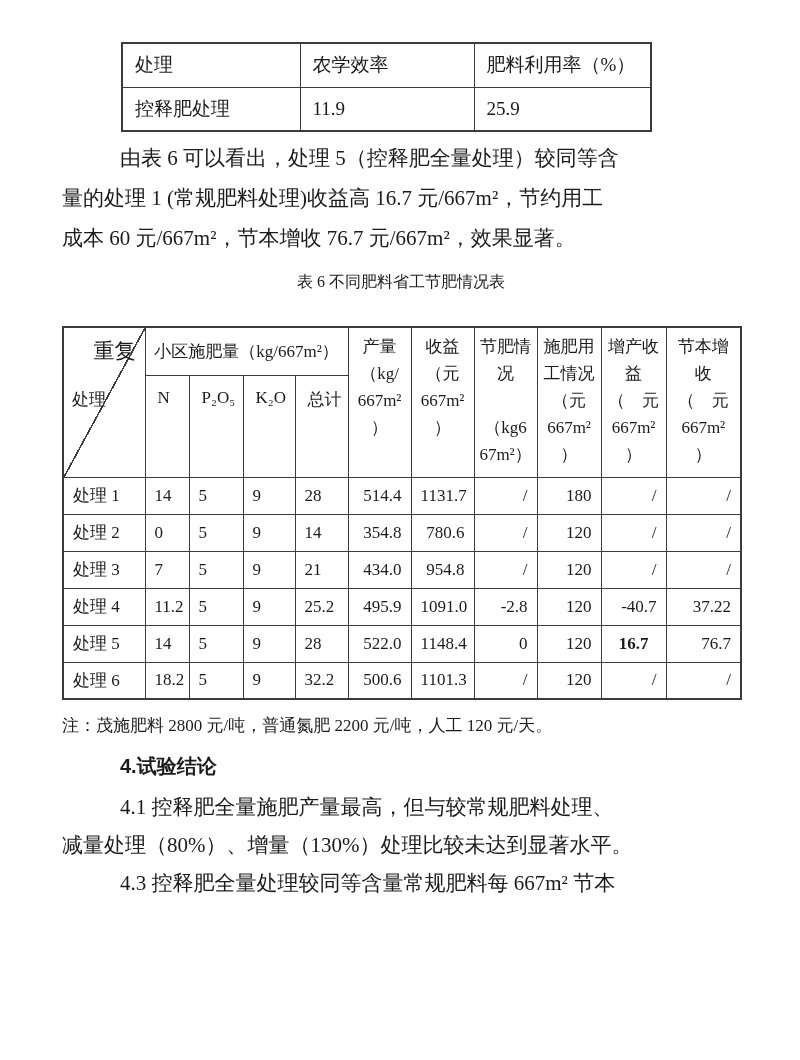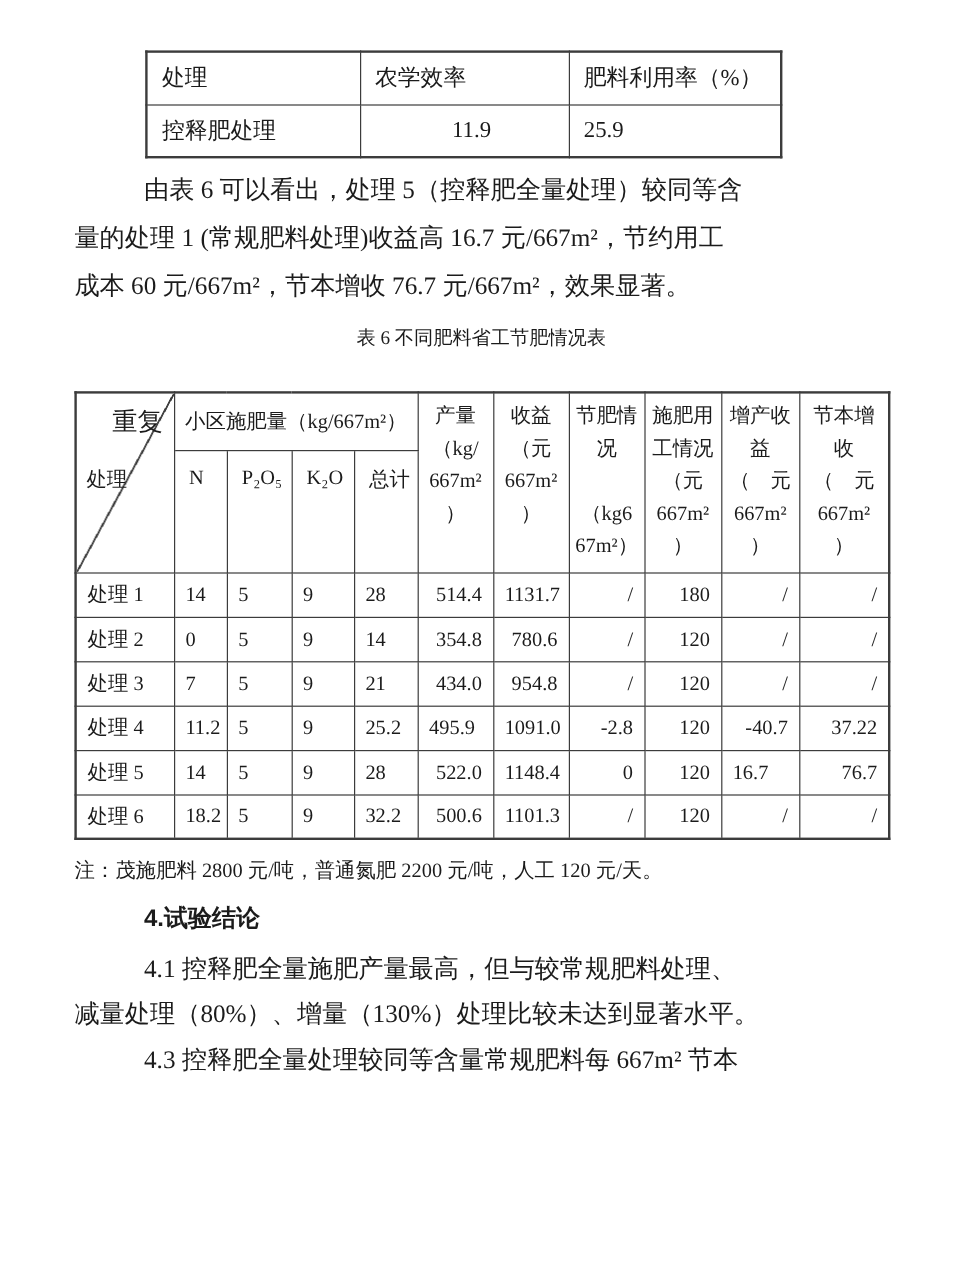--- a/index.html
+++ b/index.html
@@ -97,21 +97,21 @@
       <thead>
         <tr>
           <th>处理</th>
           <th>农学效率</th>
           <th>肥料利用率（%）</th>
         </tr>
       </thead>
       <tbody>
           <tr>
             <td style="text-align: left;">控释肥处理</td>
-            <td style="text-align: center;">11.9</td>
+            <td style="text-align: left;">11.9</td>
             <td style="text-align: left;">25.9</td>
           </tr>
         </tbody>
     </table>
 
     <div class="para">由表 6 可以看出，处理 5（控释肥全量处理）较同等含
 量的处理 1 (常规肥料处理)收益高 16.7 元/667m²，节约用工
 成本 60 元/667m²，节本增收 76.7 元/667m²，效果显著。</div>
 
     <div class="caption">表 6 不同肥料省工节肥情况表</div>
@@ -212,38 +212,38 @@
             <td style="text-align: right;">120</td>
             <td style="text-align: right;">/</td>
             <td style="text-align: right;">/</td>
           </tr>
           <tr>
             <td style="text-align: left;">处理 4</td>
             <td style="text-align: left;">11.2</td>
             <td style="text-align: left;">5</td>
             <td style="text-align: left;">9</td>
             <td style="text-align: left;">25.2</td>
-            <td style="">495.9</td>
+            <td style="text-align: right;">495.9</td>
             <td style="text-align: right;">1091.0</td>
             <td style="text-align: right;">-2.8</td>
             <td style="text-align: right;">120</td>
             <td style="text-align: right;">-40.7</td>
             <td style="text-align: right;">37.22</td>
           </tr>
           <tr>
             <td style="text-align: left;">处理 5</td>
             <td style="text-align: left;">14</td>
             <td style="text-align: left;">5</td>
             <td style="text-align: left;">9</td>
             <td style="text-align: left;">28</td>
             <td style="text-align: right;">522.0</td>
             <td style="text-align: right;">1148.4</td>
             <td style="text-align: right;">0</td>
             <td style="text-align: right;">120</td>
-            <td style="text-align: left;">16.7</td>
+            <td style="text-align: center; font-weight: bold;">16.7</td>
             <td style="text-align: right;">76.7</td>
           </tr>
           <tr>
             <td style="text-align: left;">处理 6</td>
             <td style="text-align: left;">18.2</td>
             <td style="text-align: left;">5</td>
             <td style="text-align: left;">9</td>
             <td style="text-align: left;">32.2</td>
             <td style="text-align: right;">500.6</td>
             <td style="text-align: right;">1101.3</td>

